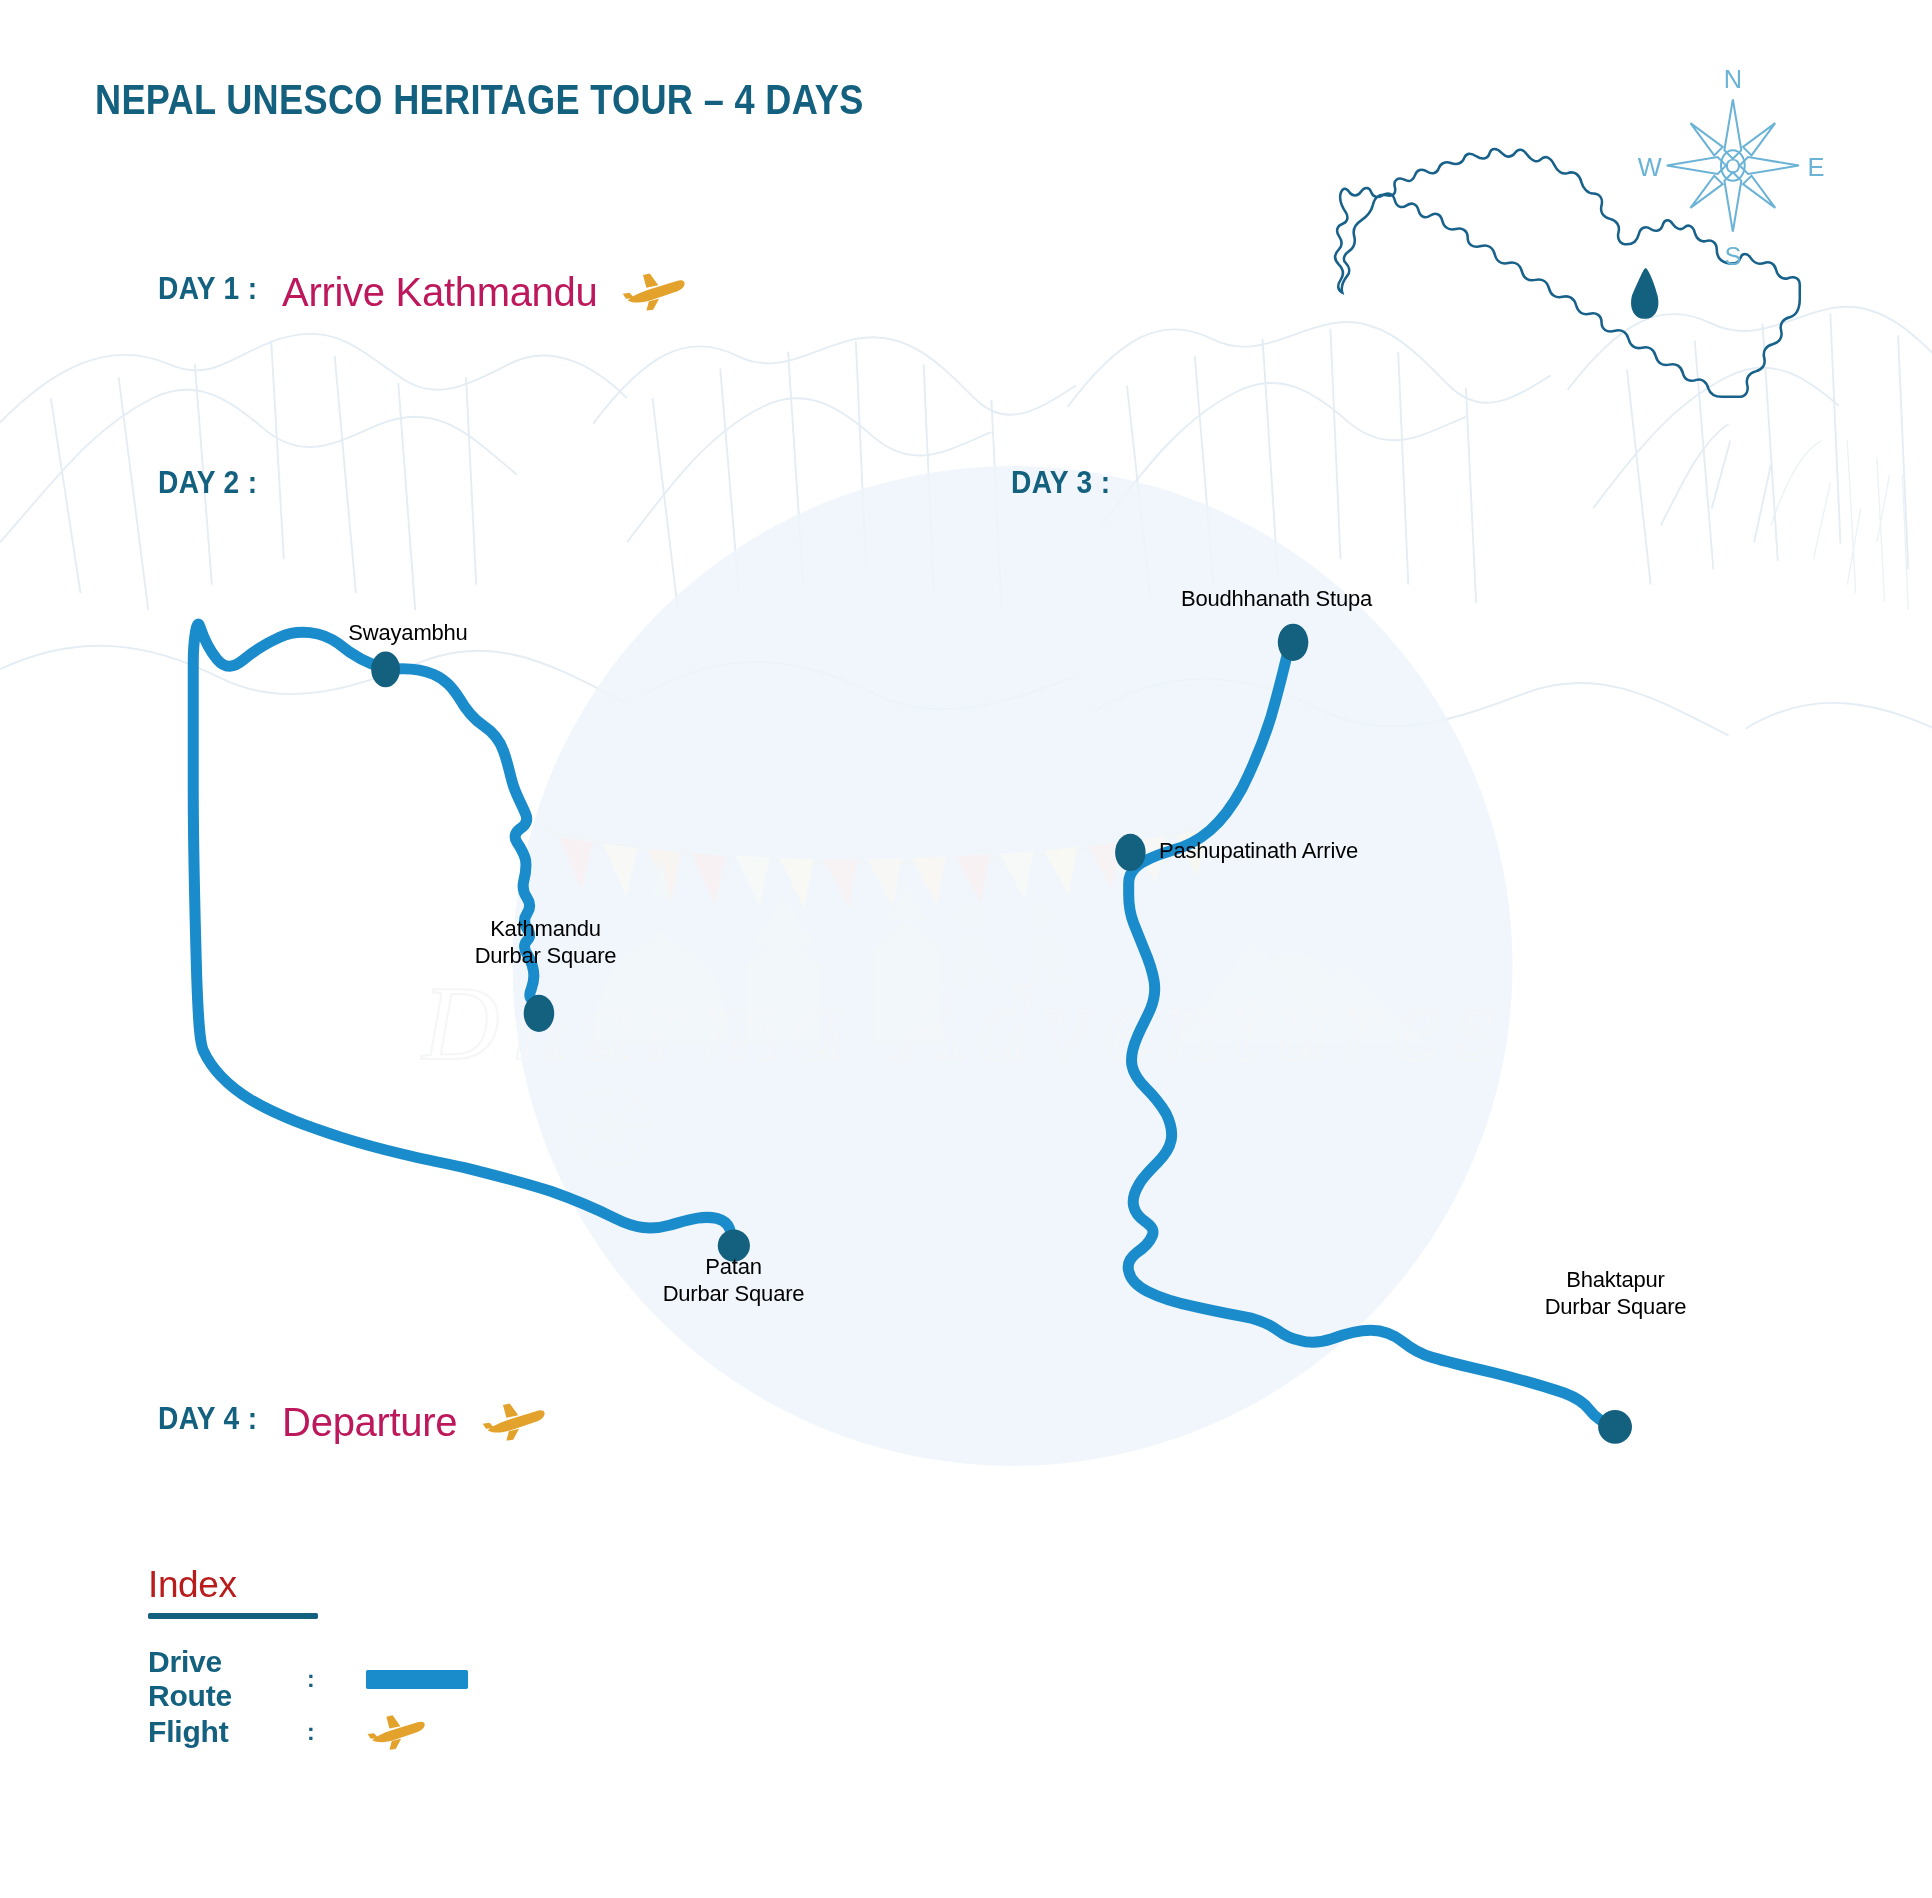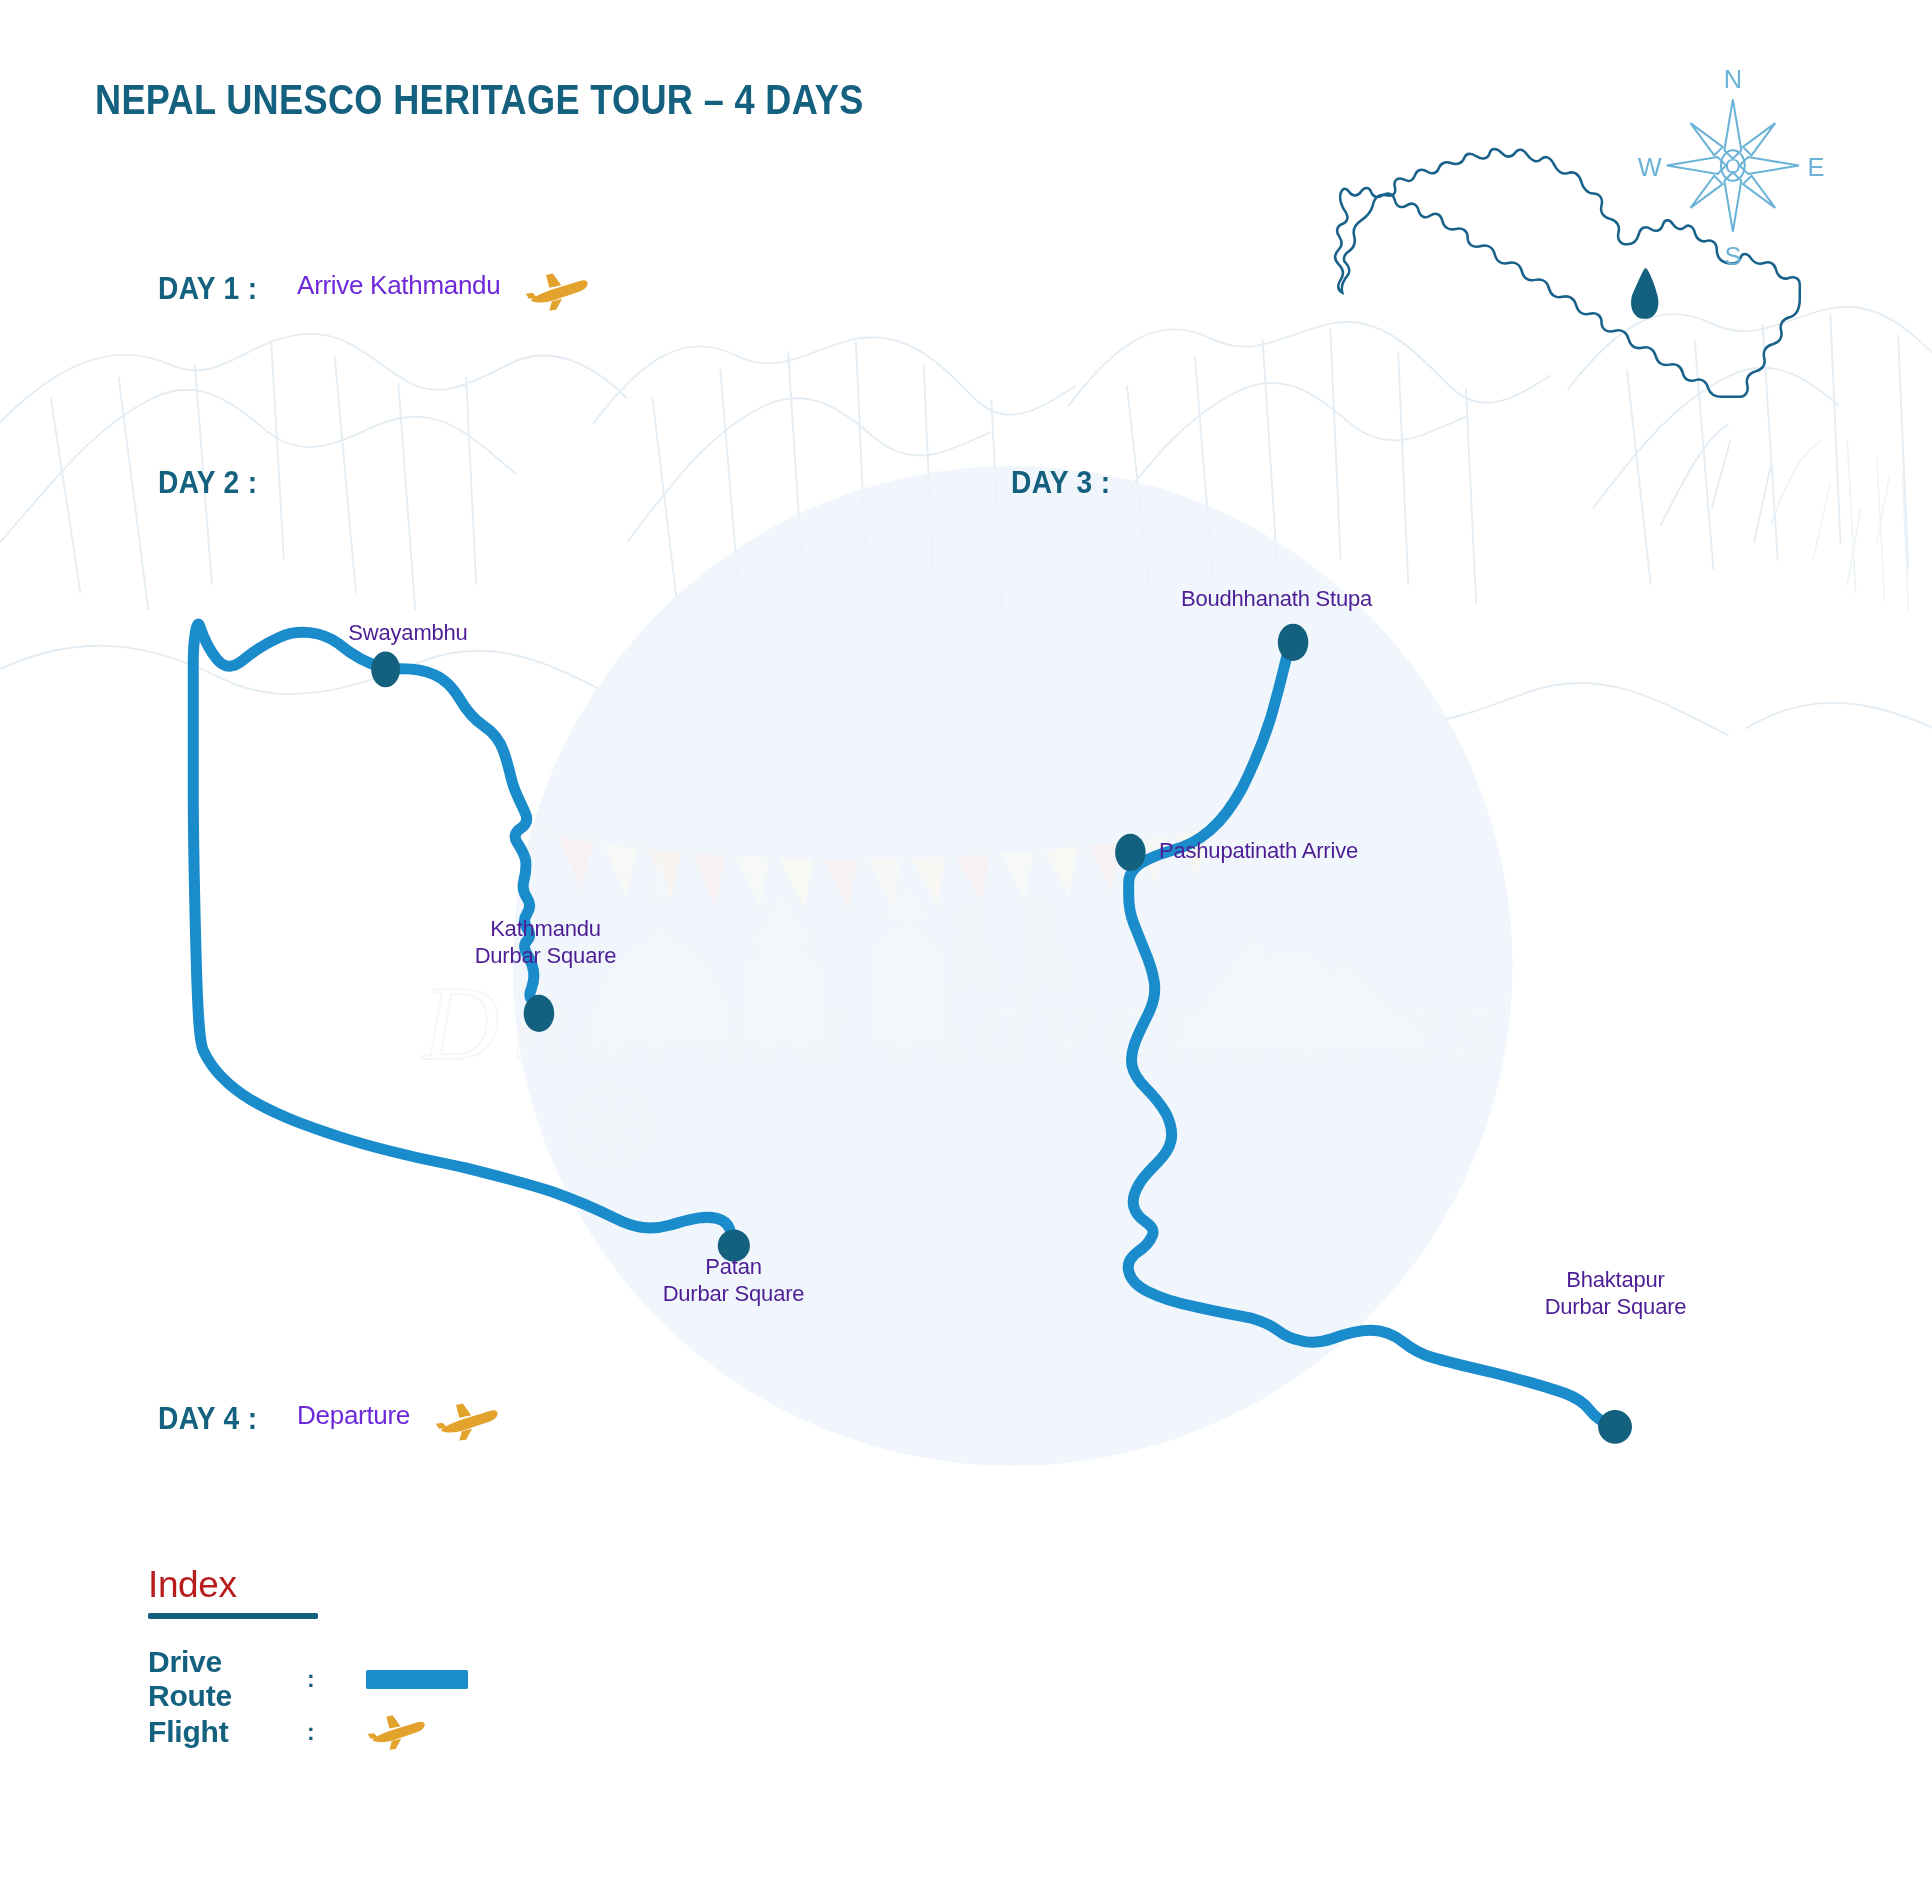--- a/index.html
+++ b/index.html
@@ -25,33 +25,33 @@
 
   
   .day-row{position:absolute;display:flex;align-items:flex-start;white-space:nowrap;}
   .day-key{
     color:#13607f;font-weight:bold;font-size:32px;
     font-family:"Liberation Sans Narrow","Liberation Sans",sans-serif;
     transform:scaleX(0.88);transform-origin:left center;
     letter-spacing:0.4px;
   }
   .day-val{
-    color:#6d28d9;font-size:26px;margin-left:26px;
+    color:#be185d;font-size:40px;margin-left:11px;
     font-family:"Liberation Sans",sans-serif;font-weight:400;
     letter-spacing:-0.3px;
   }
   #day1{left:158px;top:270px;}
   #day2{left:158px;top:464px;}
   #day3{left:983px;top:464px;margin-left:28px;}
   #day4{left:158px;top:1400px;}
   .plane-ico{margin-left:24px;display:block;}
 
   
   .place-label{
-    position:absolute;color:#4c1d95;font-size:22px;line-height:27px;
+    position:absolute;color:#000000;font-size:22px;line-height:27px;
     font-family:"Liberation Sans",sans-serif;white-space:nowrap;
     text-align:center;letter-spacing:-0.2px;
   }
   .place-label.right{text-align:left;}
 
   
   #index-box{position:absolute;left:148px;top:1564px;}
   .index-title{
     color:#b91c1c;font-size:37px;font-family:"Liberation Sans",sans-serif;
     letter-spacing:-0.4px;

